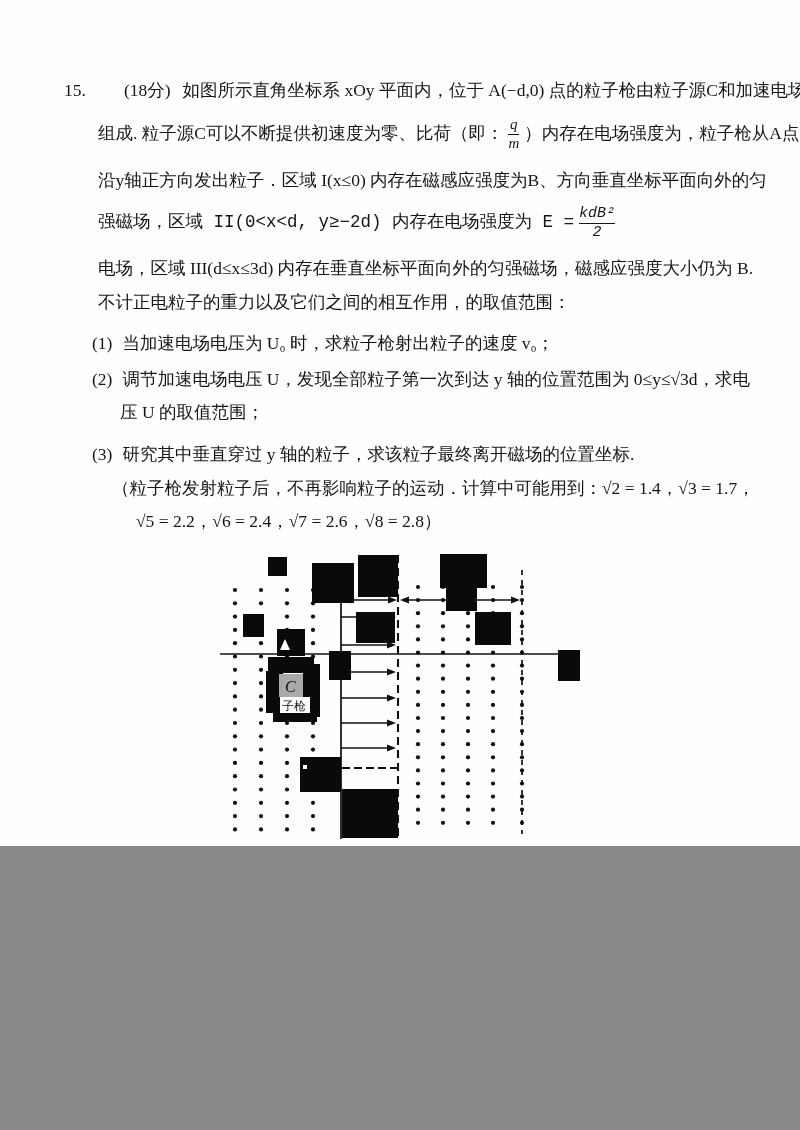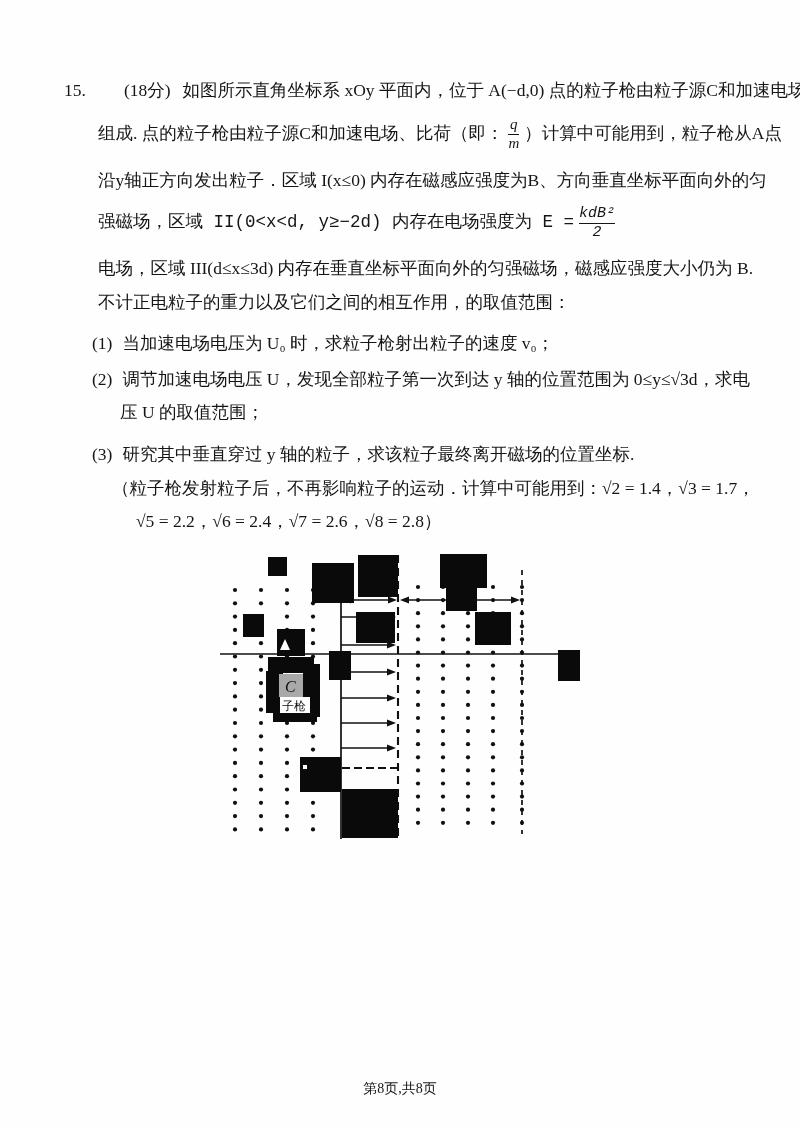--- a/index.html
+++ b/index.html
@@ -1,19 +1,19 @@
 <!DOCTYPE html>
 <html><head>
 <meta charset="utf-8">
 <style>
   html,body{margin:0;padding:0;}
   body{background:#888;}
   .page{
     position:relative;
-    width:800px;height:1130px;
+    width:800px;height:846px;
     margin:0 auto;
     background:#fefefe;
     color:#151515;
     font-family:"Liberation Serif","DejaVu Serif",serif;
     font-size:17.5px;
     overflow:hidden;
   }
   .line{position:absolute;white-space:nowrap;line-height:1.25;}
   .flexline{display:flex;align-items:center;}
   .num{display:inline-block;margin-right:10px;}
@@ -33,27 +33,27 @@
 
 <div class="page">
 
   <div class="line flexline" style="top:80px;left:64px;">
     <span class="num">15.</span>
     <span class="score">(18分)</span>
     <span>如图所示直角坐标系 xOy 平面内，位于 A(−d,0) 点的粒子枪由粒子源C和加速电场</span>
   </div>
 
   <div class="line flexline" style="top:113px;left:98px;height:42px;">
-    <span>组成. 点的粒子枪由粒子源C和加速电场、比荷（即：</span>
+    <span>组成. 粒子源C可以不断提供初速度为零、比荷（即：</span>
     <span class="frac">
       <span>q</span>
       <span class="bar"></span>
       <span>m</span>
     </span>
-    <span>）计算中可能用到，粒子枪从A点</span>
+    <span>）内存在电场强度为，粒子枪从A点</span>
   </div>
 
   <div class="line" style="top:170px;left:98px;">沿y轴正方向发出粒子．区域 I(x≤0) 内存在磁感应强度为B、方向垂直坐标平面向外的匀</div>
 
   <div class="line flexline" style="top:200px;left:98px;height:46px;font-family:Liberation Mono, monospace;">
     <span>强磁场，区域 II(0&lt;x&lt;d, y≥−2d) 内存在电场强度为 E =</span>
     <span class="frac">
       <span>kdB²</span>
       <span class="bar"></span>
       <span>2</span>

